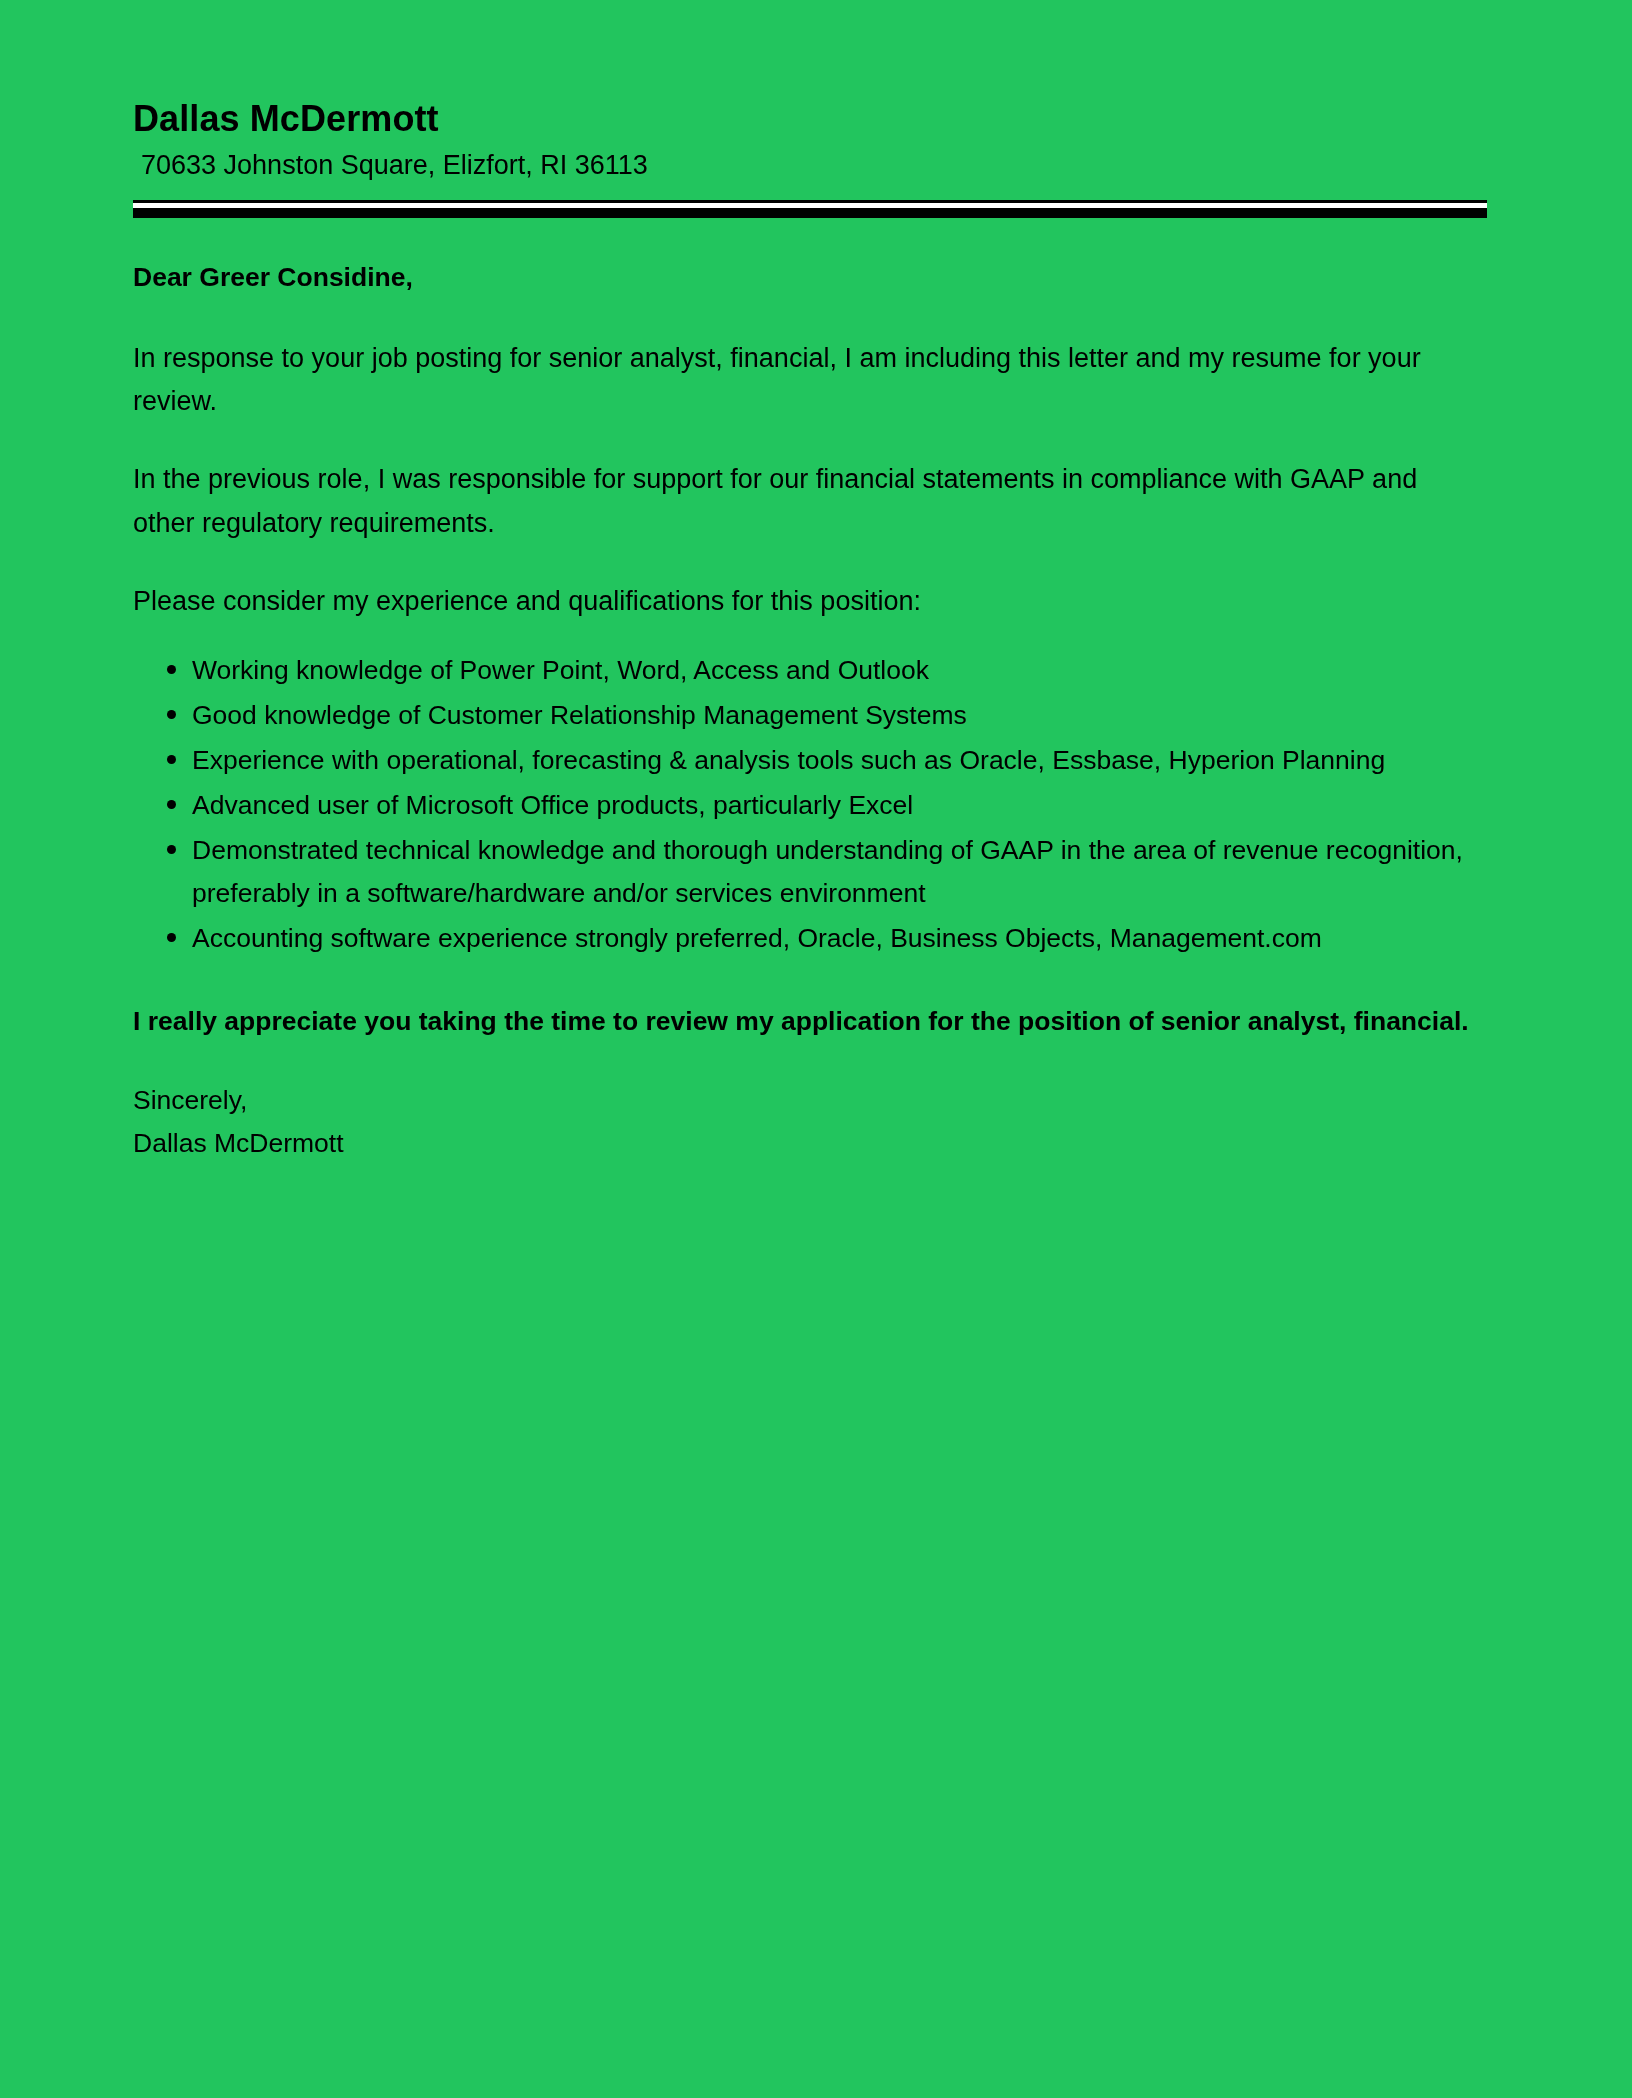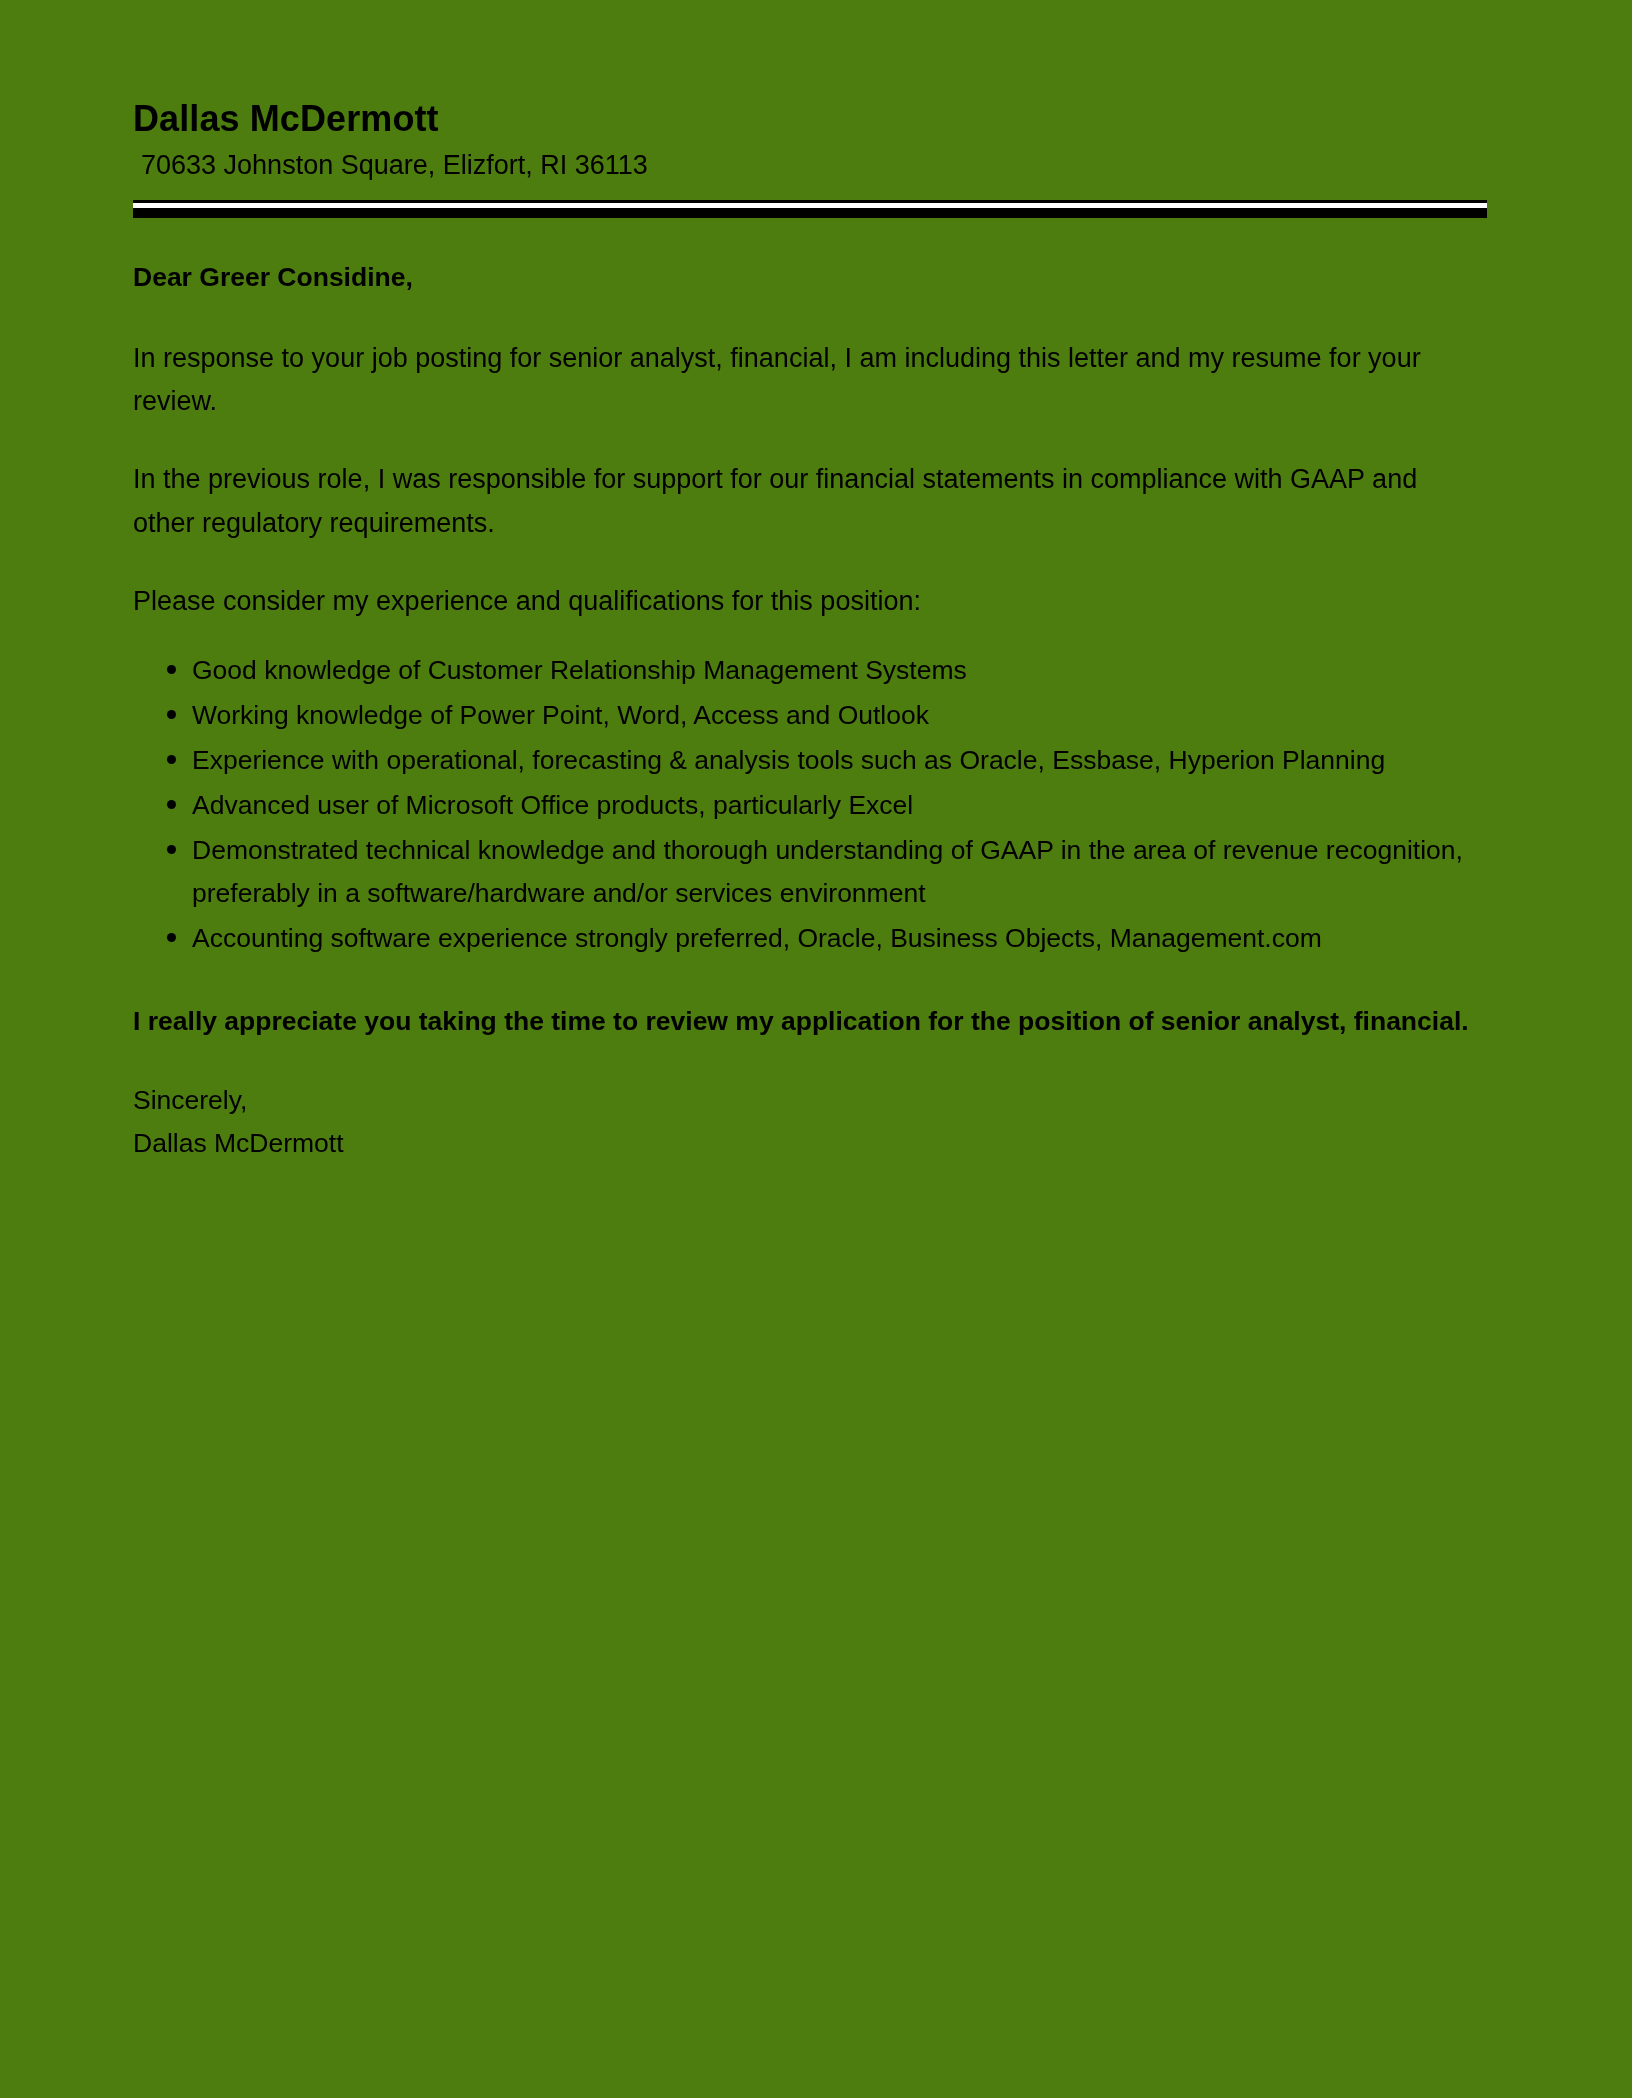--- a/index.html
+++ b/index.html
@@ -9,21 +9,21 @@
     background: #ffffff;
   }
   body {
     font-family: "Liberation Sans", sans-serif;
     color: #000000;
   }
   .page {
     position: relative;
     width: 1632px;
     height: 2098px;
-    background: #4d7c0f;
+    background: #22c55e;
     margin: 0 auto;
     overflow: hidden;
     box-sizing: border-box;
   }
   .sheet {
     position: absolute;
     left: 133px;
     top: 0;
     width: 1354px;
   }
@@ -153,25 +153,25 @@
 
       <p class="para">In response to your job posting for senior analyst, financial, I am including this letter and my resume for your review.</p>
 
       <p class="para">In the previous role, I was responsible for support for our financial statements in compliance with GAAP and other regulatory requirements.</p>
 
       <p class="para lead-in">Please consider my experience and qualifications for this position:</p>
 
       <ul class="qual-list">
         <li>
           <span class="bullet-dot"></span>
-          <span>Good knowledge of Customer Relationship Management Systems</span>
+          <span>Working knowledge of Power Point, Word, Access and Outlook</span>
         </li>
         <li>
           <span class="bullet-dot"></span>
-          <span>Working knowledge of Power Point, Word, Access and Outlook</span>
+          <span>Good knowledge of Customer Relationship Management Systems</span>
         </li>
         <li>
           <span class="bullet-dot"></span>
           <span>Experience with operational, forecasting &amp; analysis tools such as Oracle, Essbase, Hyperion Planning</span>
         </li>
         <li>
           <span class="bullet-dot"></span>
           <span>Advanced user of Microsoft Office products, particularly Excel</span>
         </li>
         <li>

